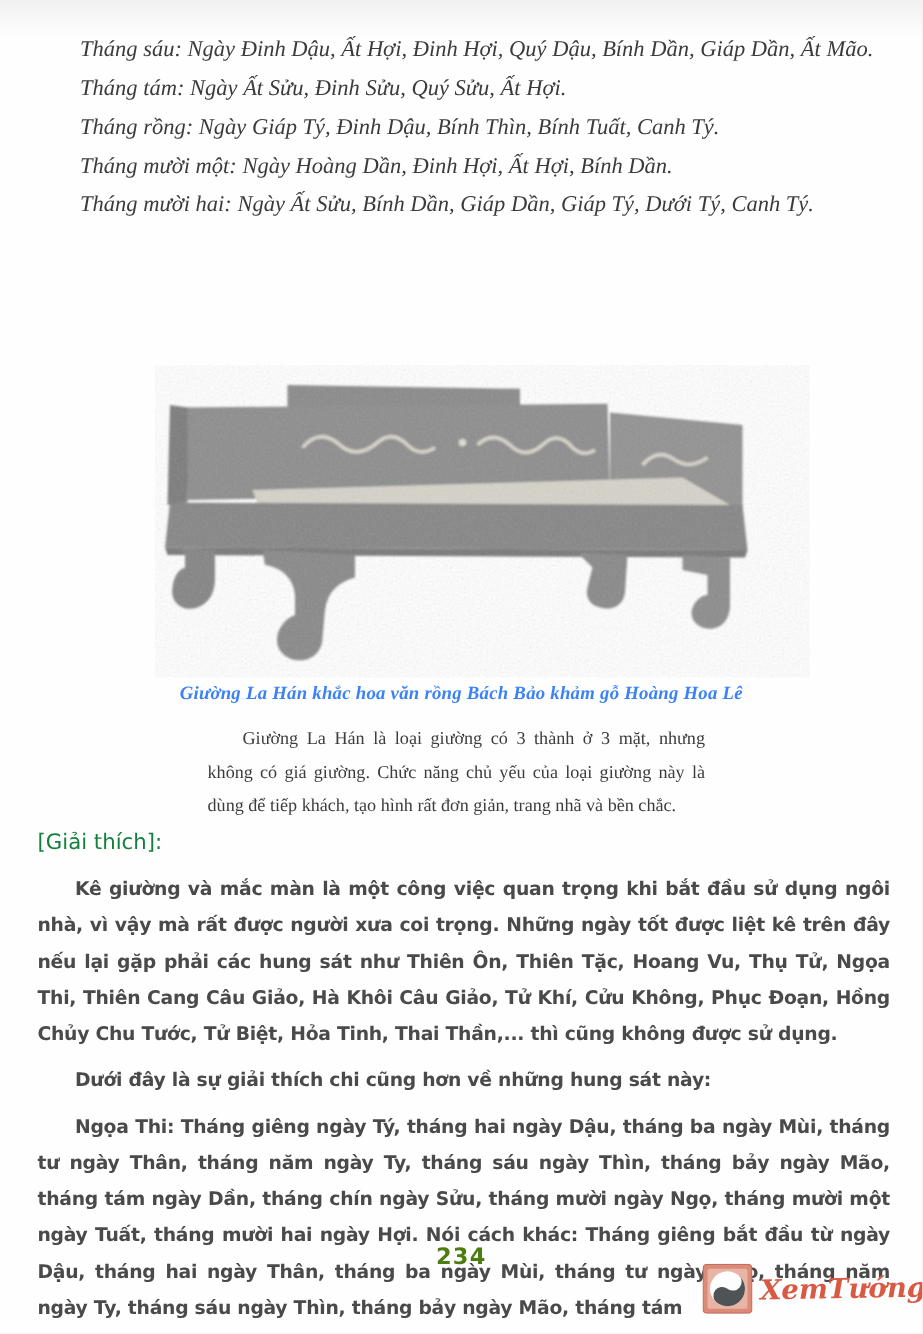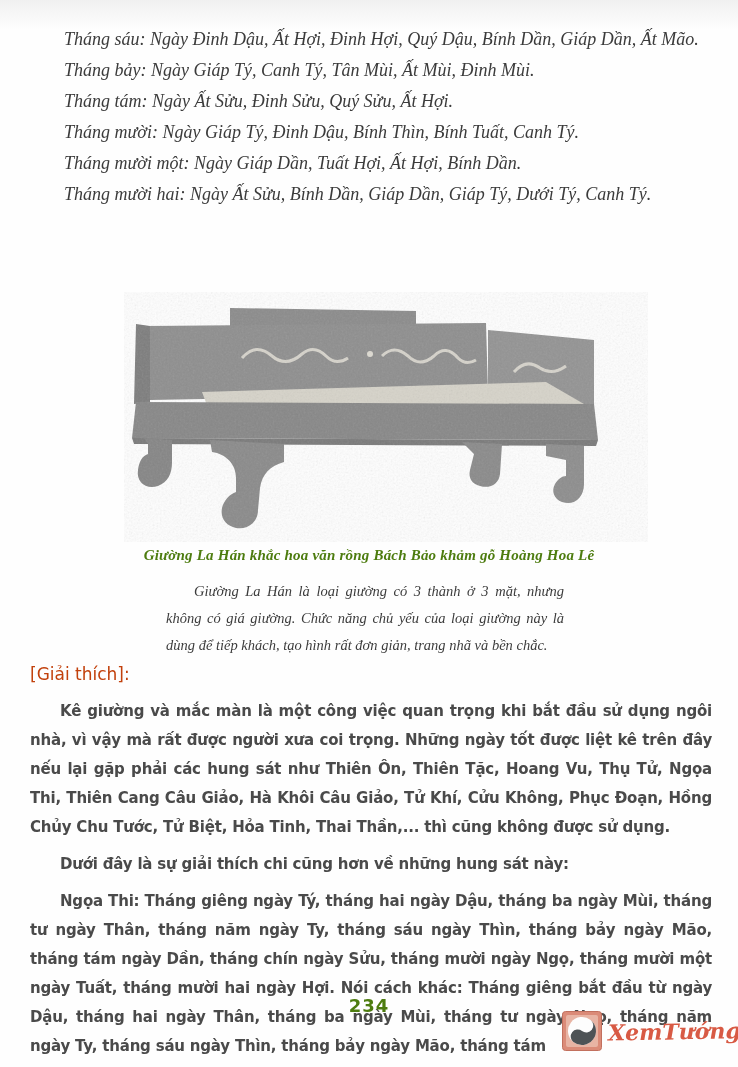--- a/index.html
+++ b/index.html
@@ -14,33 +14,33 @@
   
   .months{
     position:absolute;top:27px;left:34px;width:676px;
     font-size:18px;line-height:25px;color:#3b3b3b;text-align:justify;font-style:italic;
   }
   .months p{margin:0 0 6px;text-indent:30px;}
   
   .bed{position:absolute;top:292px;left:124px;width:524px;height:250px;}
   .cap{
     position:absolute;top:547px;left:0;width:100%;text-align:center;
-    font-style:italic;font-weight:700;font-size:15px;letter-spacing:.2px;color:#4d7c0f;
+    font-style:italic;font-weight:700;font-size:15px;letter-spacing:.2px;color:#3b82f6;
   }
   .desc{
     position:absolute;top:578px;left:166px;width:398px;
-    font-style:italic;font-size:14.5px;line-height:27px;
+    font-size:14.5px;line-height:27px;
     text-align:justify;text-indent:28px;color:#3c3c3c;
   }
   
   .explain{
     position:absolute;top:664px;left:30px;width:682px;
     font-family:"DejaVu Sans","Liberation Sans",sans-serif;color:#4a4a4a;
   }
-  .explain .exp-head{font-size:17px;margin:0 0 13px;color:#c2410c;}
+  .explain .exp-head{font-size:17px;margin:0 0 13px;color:#15803d;}
   .explain p{
     font-size:15px;line-height:29px;letter-spacing:-0.2px;
     text-align:justify;text-indent:30px;margin:0 0 8px;font-weight:bold;
   }
   
   .pagenum{
     position:absolute;top:995px;left:0;width:100%;text-align:center;
     font-family:"DejaVu Sans",sans-serif;font-weight:700;font-size:18px;
     color:#4d7c0f;letter-spacing:1px;
   }
@@ -52,24 +52,23 @@
     font-size:22px;color:#d85a44;white-space:nowrap;transform:rotate(-1deg);
   }
 </style>
 </head>
 <body>
 
 <div class="page">
 
   <section class="months">
     <p>Tháng sáu: Ngày Đinh Dậu, Ất Hợi, Đinh Hợi, Quý Dậu, Bính Dần, Giáp Dần, Ất Mão.</p>
-    <p>Tháng bảy: Ngày Giáp Tý, Canh Tý, Tân Mùi, Ất Mùi, Đinh Mùi.</p>
     <p>Tháng tám: Ngày Ất Sửu, Đinh Sửu, Quý Sửu, Ất Hợi.</p>
-    <p>Tháng mười: Ngày Giáp Tý, Đinh Dậu, Bính Thìn, Bính Tuất, Canh Tý.</p>
-    <p>Tháng mười một: Ngày Giáp Dần, Tuất Hợi, Ất Hợi, Bính Dần.</p>
+    <p>Tháng rồng: Ngày Giáp Tý, Đinh Dậu, Bính Thìn, Bính Tuất, Canh Tý.</p>
+    <p>Tháng mười một: Ngày Hoàng Dần, Đinh Hợi, Ất Hợi, Bính Dần.</p>
     <p>Tháng mười hai: Ngày Ất Sửu, Bính Dần, Giáp Dần, Giáp Tý, Dưới Tý, Canh Tý.</p>
   </section>
 
   <svg class="bed" viewBox="0 0 524 250" aria-hidden="true">
     <defs>
       <filter id="soften">
           <feGaussianBlur stdDeviation="0.7"></feGaussianBlur>
         </filter>
       <filter id="grain" x="0" y="0" width="100%" height="100%">
         <feTurbulence type="fractalNoise" baseFrequency="0.55" numOctaves="2" seed="7" result="t"></feTurbulence>

